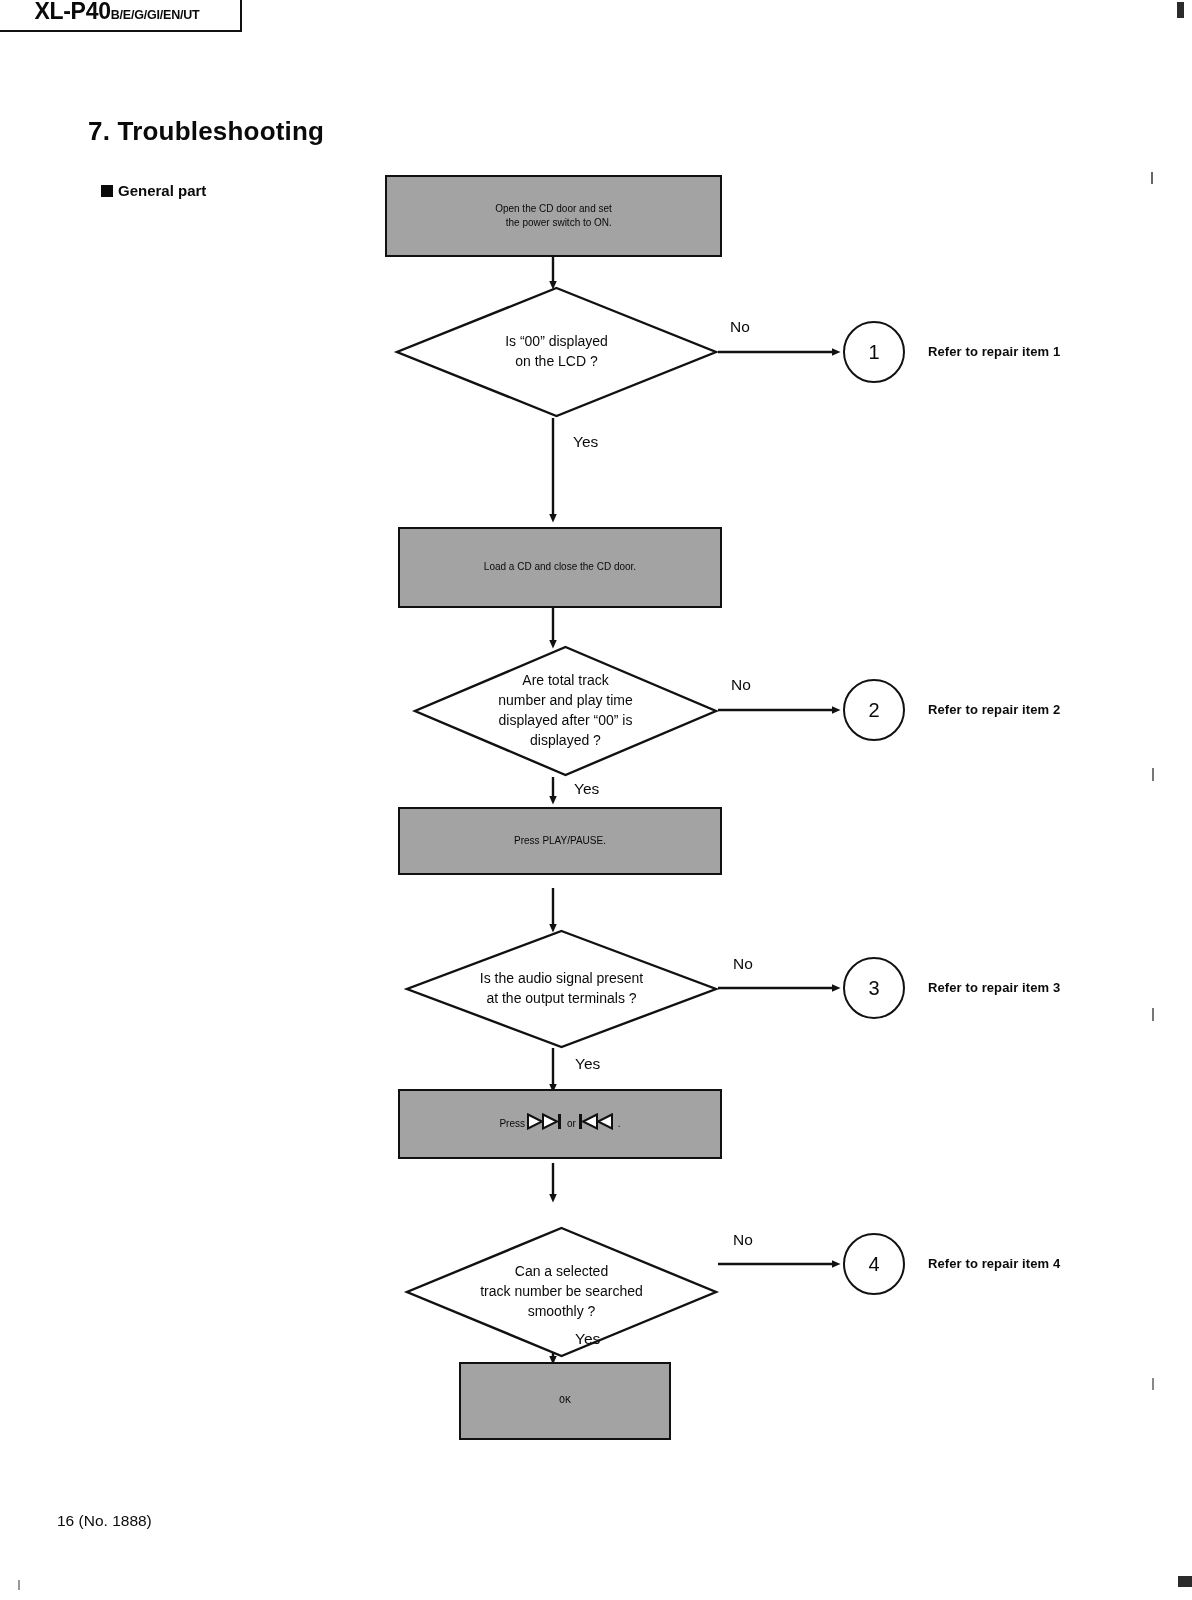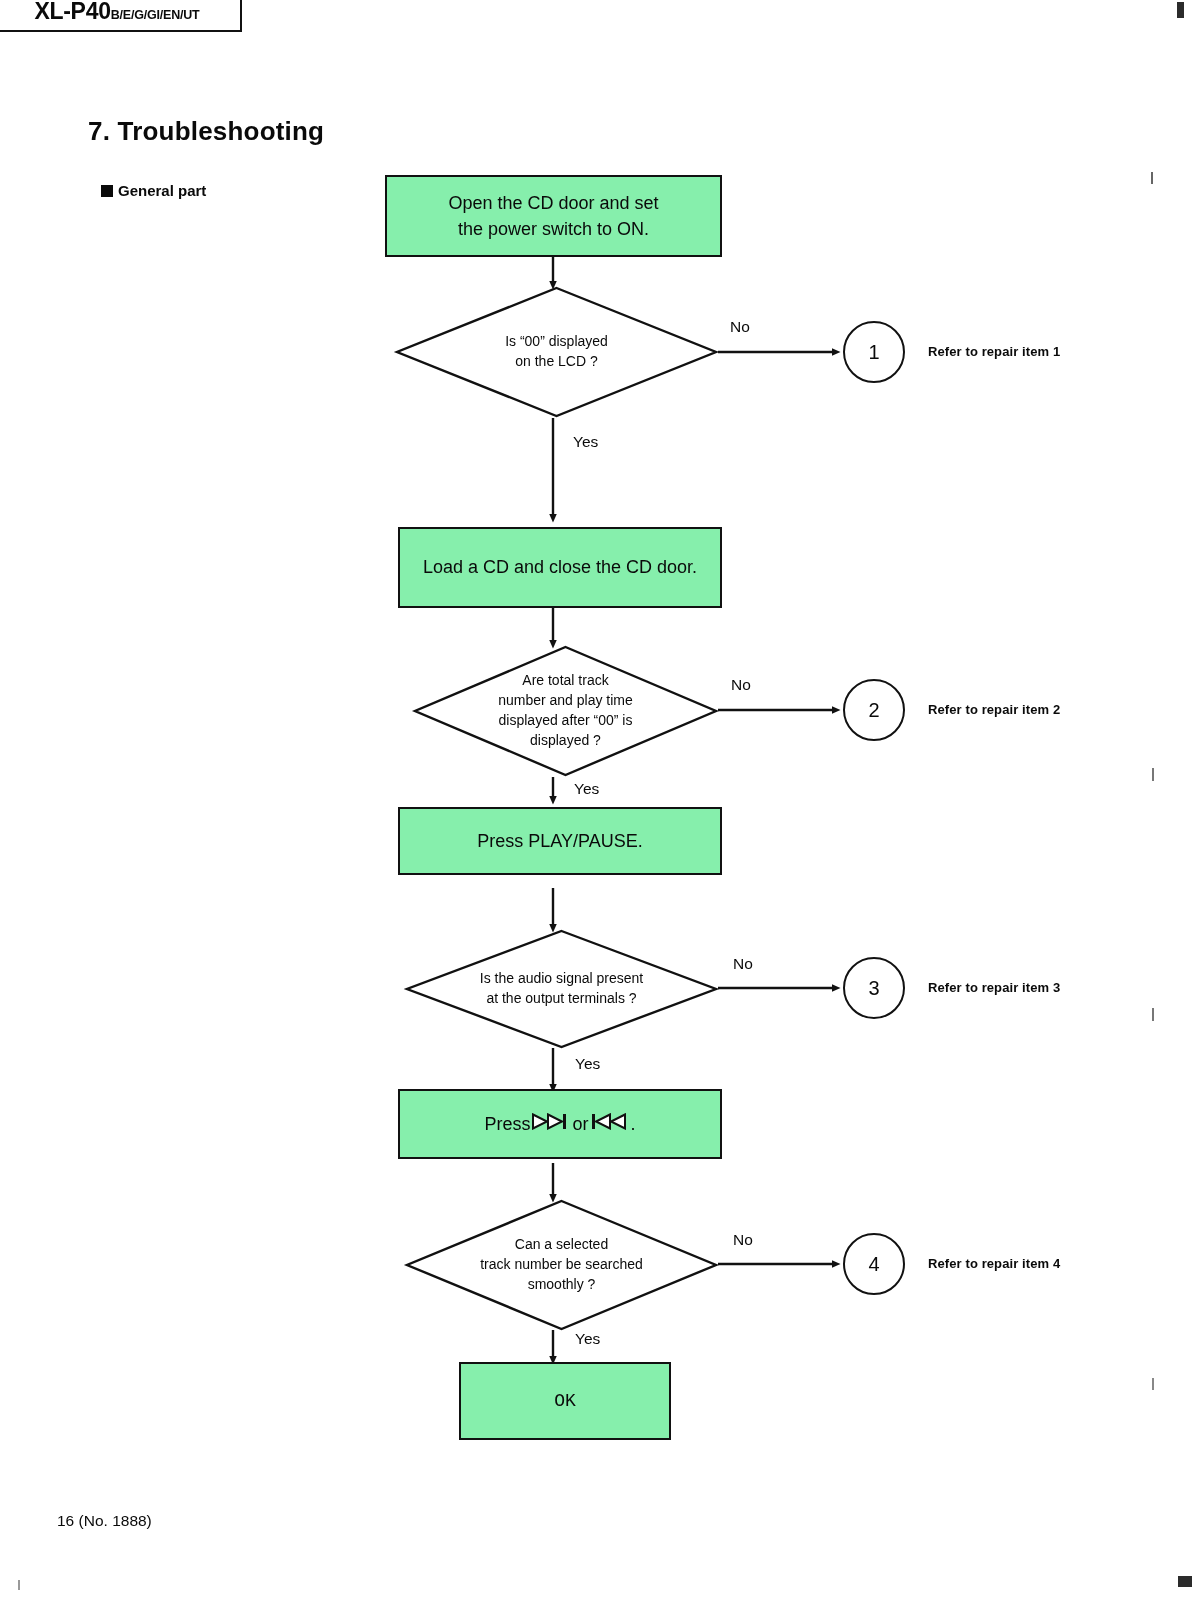--- a/index.html
+++ b/index.html
@@ -81,23 +81,24 @@
   .node {
     position: absolute;
     box-sizing: border-box;
     display: flex;
     align-items: center;
     justify-content: center;
     text-align: center;
   }
   .proc-box {
     border: 2.2px solid #111;
-    background: #86efac;
-    font-size: 18px;
+    background: #a3a3a3;
+    font-size: 10px;
     line-height: 1.45;
+    text-align: right;
   }
   .diamond-wrap {
     position: absolute;
   }
   .diamond-wrap svg {
     position: absolute;
     left: 0;
     top: 0;
     overflow: visible;
   }
@@ -298,21 +299,21 @@
         <svg width="38" height="17" viewBox="0 0 38 17" xmlns="http://www.w3.org/2000/svg">
           <rect x="1" y="1" width="3" height="15" fill="#111"></rect>
           <polygon points="19,1.5 5,8.5 19,15.5" fill="#fff" stroke="#111" stroke-width="2"></polygon>
           <polygon points="34,1.5 20,8.5 34,15.5" fill="#fff" stroke="#111" stroke-width="2"></polygon>
         </svg>
       </span>
       <span>.</span>
     </span>
   </div>
 
-  <div class="diamond-wrap" style="left:405px; top:1199px; width:313px; height:132px;">
+  <div class="diamond-wrap" style="left:405px; top:1226px; width:313px; height:132px;">
     <svg width="313" height="132" viewBox="0 0 313 132" xmlns="http://www.w3.org/2000/svg">
       <polygon points="156.5,2 311,66 156.5,130 2,66" fill="#fff" stroke="#111" stroke-width="2.4"></polygon>
     </svg>
     <div class="diamond-text" style="white-space:pre-line; padding:0 12px;">Can a selected
 track number be searched
 smoothly ?</div>
   </div>
   <div class="branch-label" style="left:733px; top:1231px;">No</div>
   <div class="branch-label" style="left:575px; top:1330px;">Yes</div>
 

